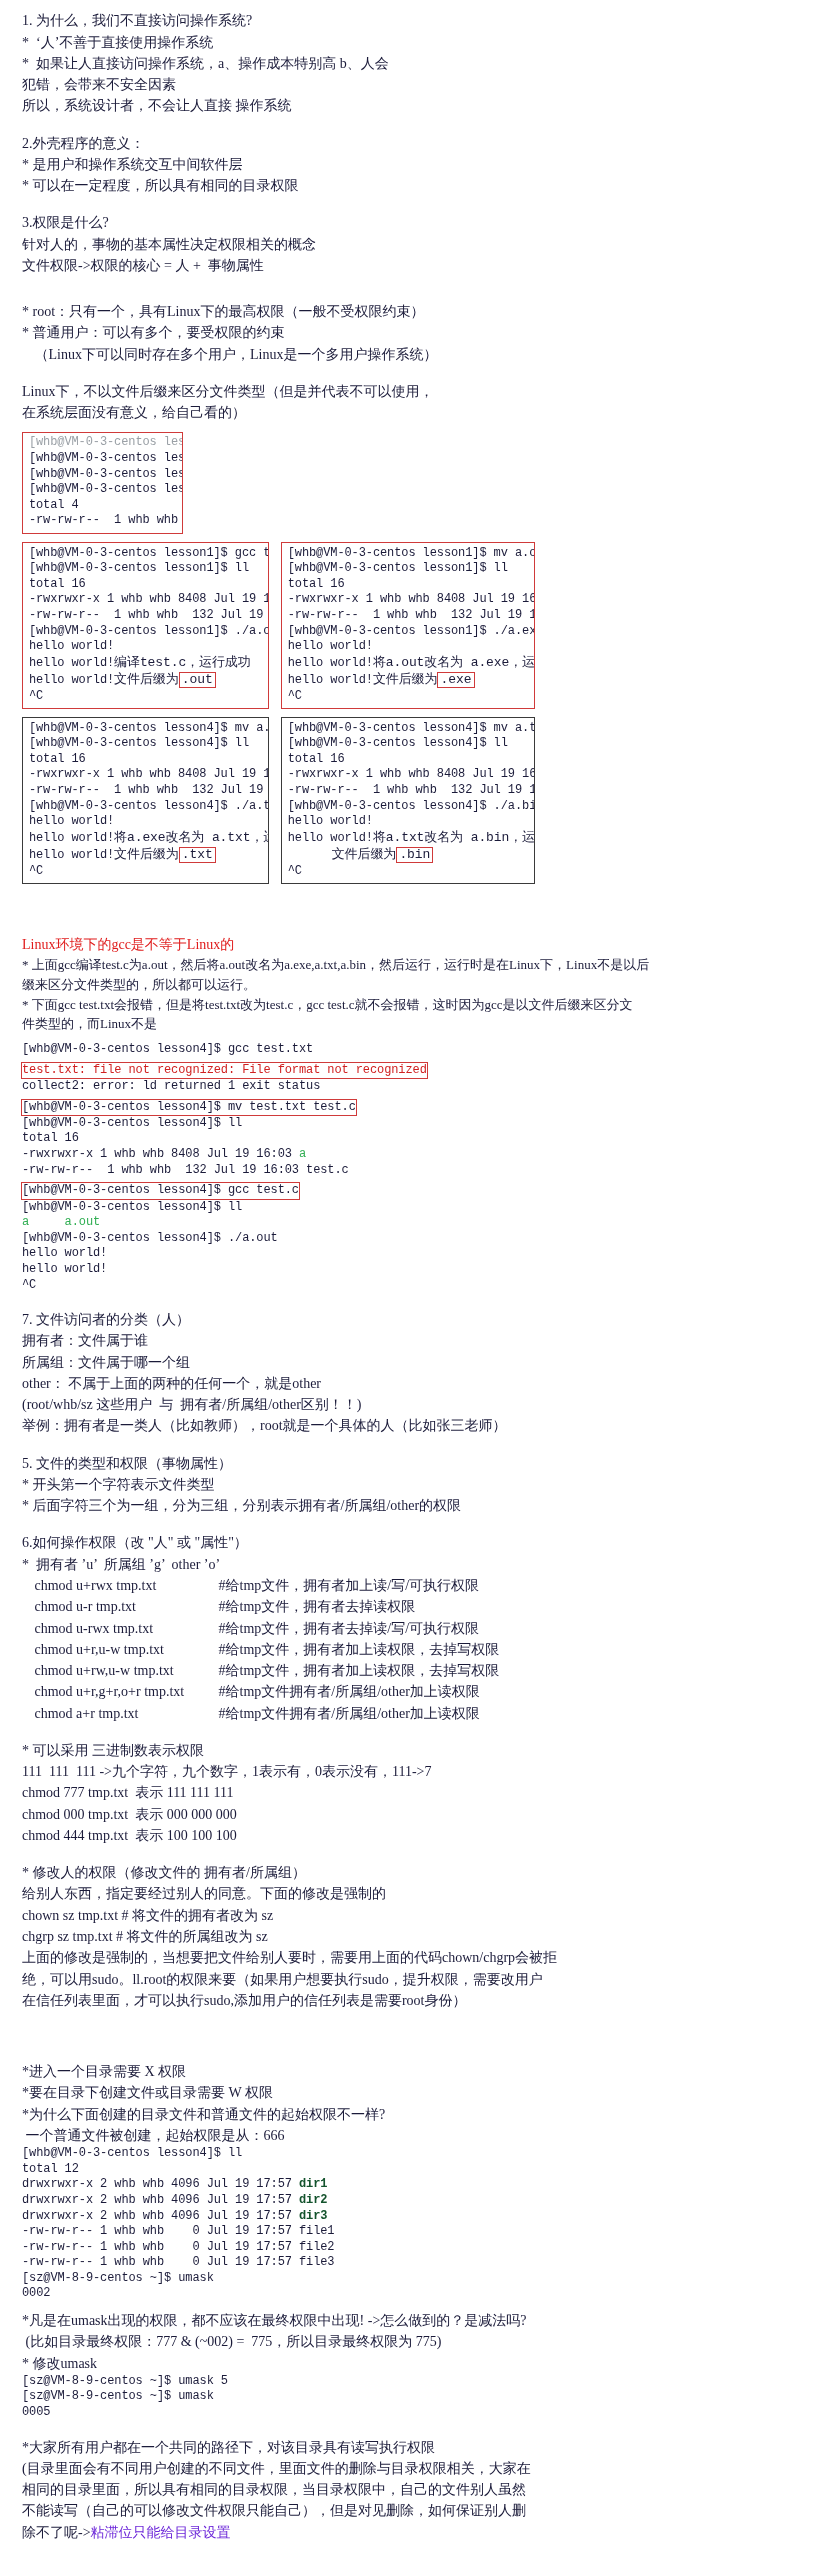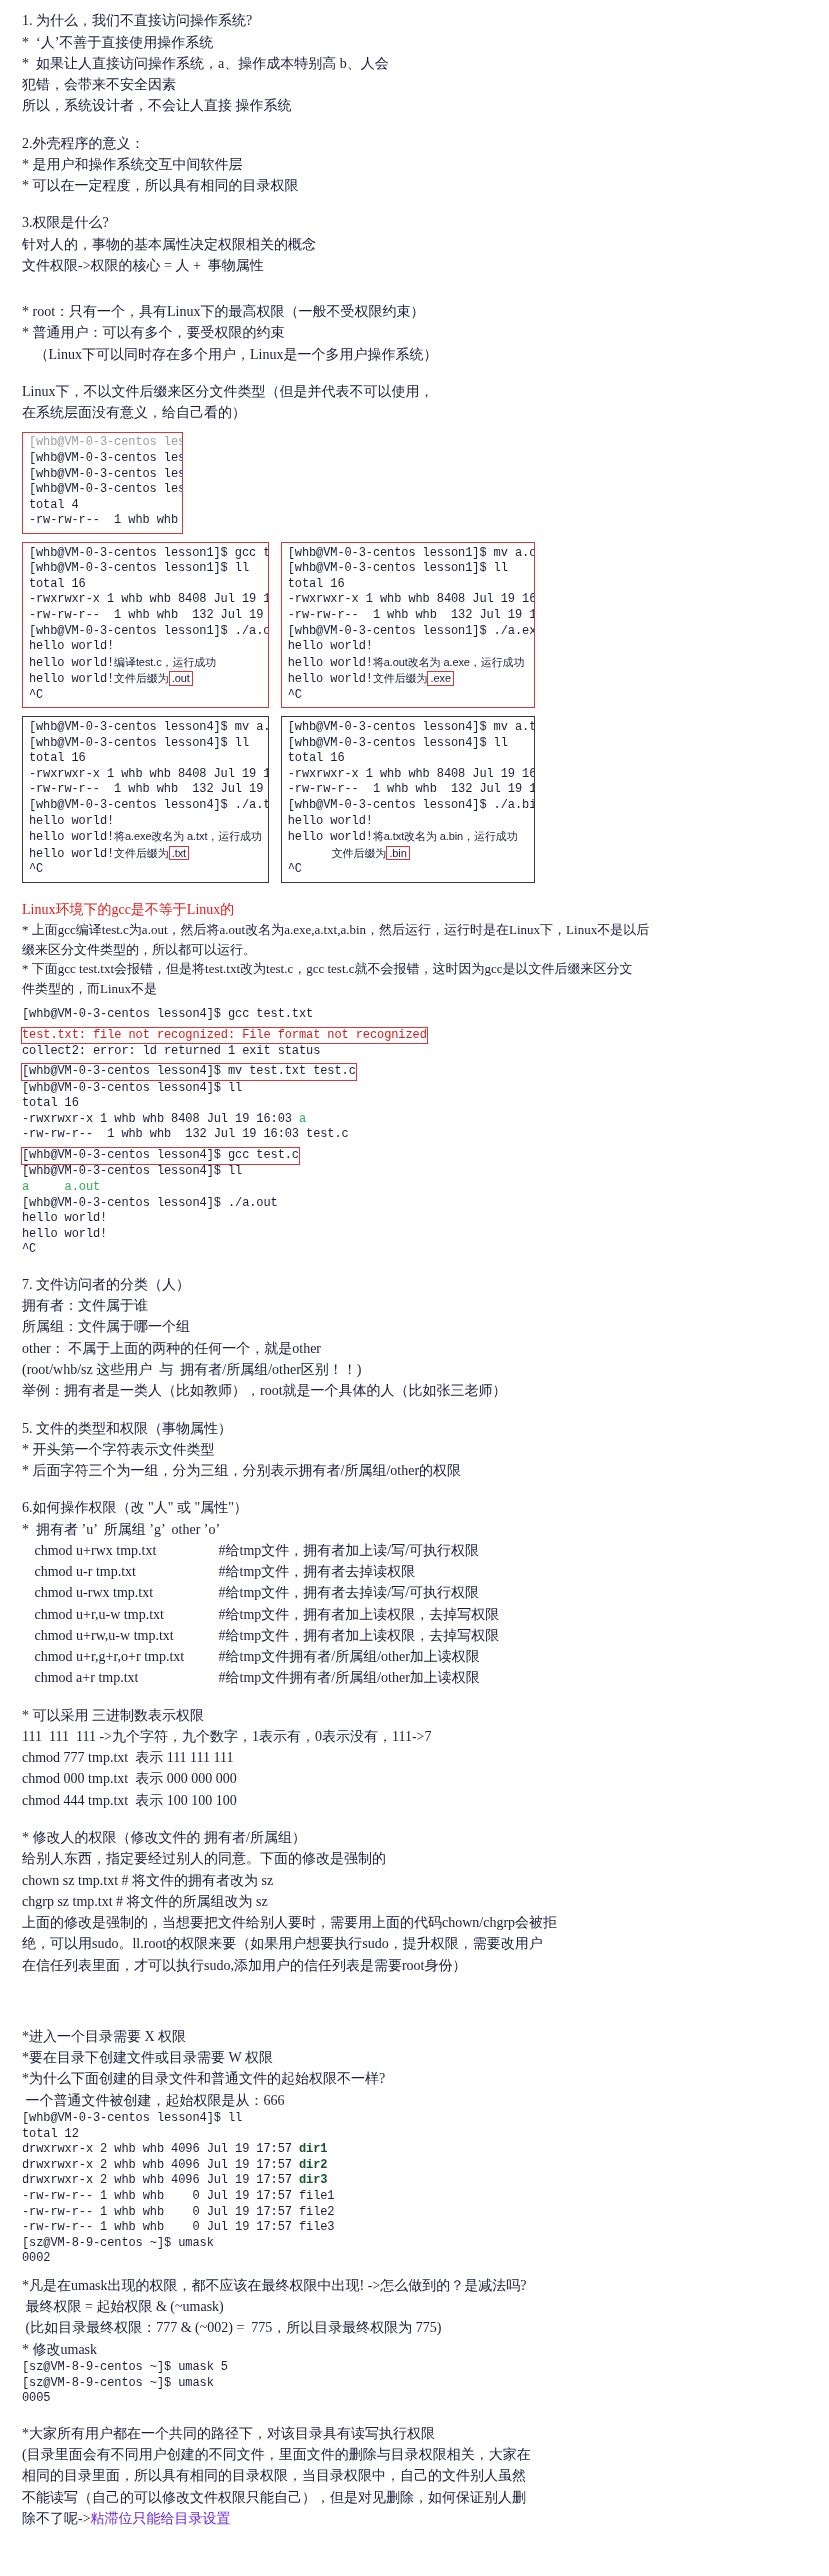--- a/index.html
+++ b/index.html
@@ -45,22 +45,22 @@
     line-height: 1.30;
     white-space: pre;
     color: #1b1b3a;
     letter-spacing: -0.1px;
   }
   .code-line.faded { color: #9aa0a6; }
   .grn  { color: #2fae52; }
   .blu  { color: #14532d; }
   .red  { color: #d02020; }
   .ann {
-    font-family: Liberation Sans, sans-serif;
-    font-size: 11px;
+    font-family: Liberation Mono, monospace;
+    font-size: 13px;
     color: #1b1b3a;
     text-align: center;
   }
   .chip {
     border: 0.9px solid #d03a3a;
     padding: 0 2.2px;
     display: inline-block;
     line-height: 1.12;
   }
   .hl-red {
@@ -69,21 +69,21 @@
     display: inline-block;
   }
   .row2 {
     display: flex;
     gap: 11.8px;
     align-items: flex-start;
   }
   .col-a { width: 247px; flex: 0 0 247px; }
   .col-b { width: 254px; flex: 0 0 254px; }
 
-  .redtext { color: #e01b1b; }
+  .redtext { color: #e01b1b; margin-top: 34px; }
   .redbold { color: #6d28d9; font-weight: normal; }
   .boldtxt { font-weight: bold; }
   .indent1 { padding-left: 12.5px; }
   .small { font-size: 13px; }
 </style>
 </head>
 <body>
 
 <div class="page">
 
@@ -286,21 +286,20 @@
     <div class="code-line">-rw-rw-r-- 1 whb whb    0 Jul 19 17:57 file1</div>
     <div class="code-line">-rw-rw-r-- 1 whb whb    0 Jul 19 17:57 file2</div>
     <div class="code-line">-rw-rw-r-- 1 whb whb    0 Jul 19 17:57 file3</div>
     <div class="code-line">[sz@VM-8-9-centos ~]$ umask</div>
     <div class="code-line">0002</div>
   </div>
 
   <div class="spacer-sm"></div>
 
   <div class="ln">*凡是在umask出现的权限，都不应该在最终权限中出现! -&gt;怎么做到的？是减法吗?</div>
-  <div class="ln"> 最终权限 = 起始权限 &amp; (~umask)</div>
   <div class="ln"> (比如目录最终权限：777 &amp; (~002) =  775，所以目录最终权限为 775)</div>
   <div class="ln">* 修改umask</div>
 
   <div style="width:309px;">
     <div class="code-line">[sz@VM-8-9-centos ~]$ umask 5</div>
     <div class="code-line">[sz@VM-8-9-centos ~]$ umask</div>
     <div class="code-line">0005</div>
   </div>
 
   <div class="spacer"></div>

